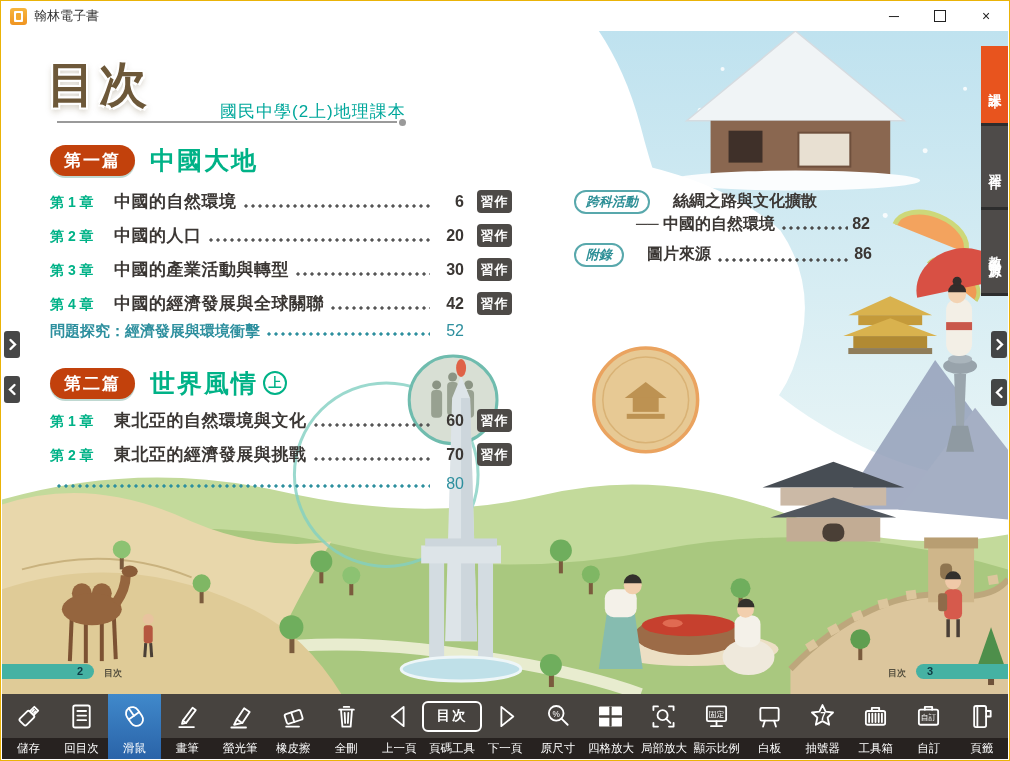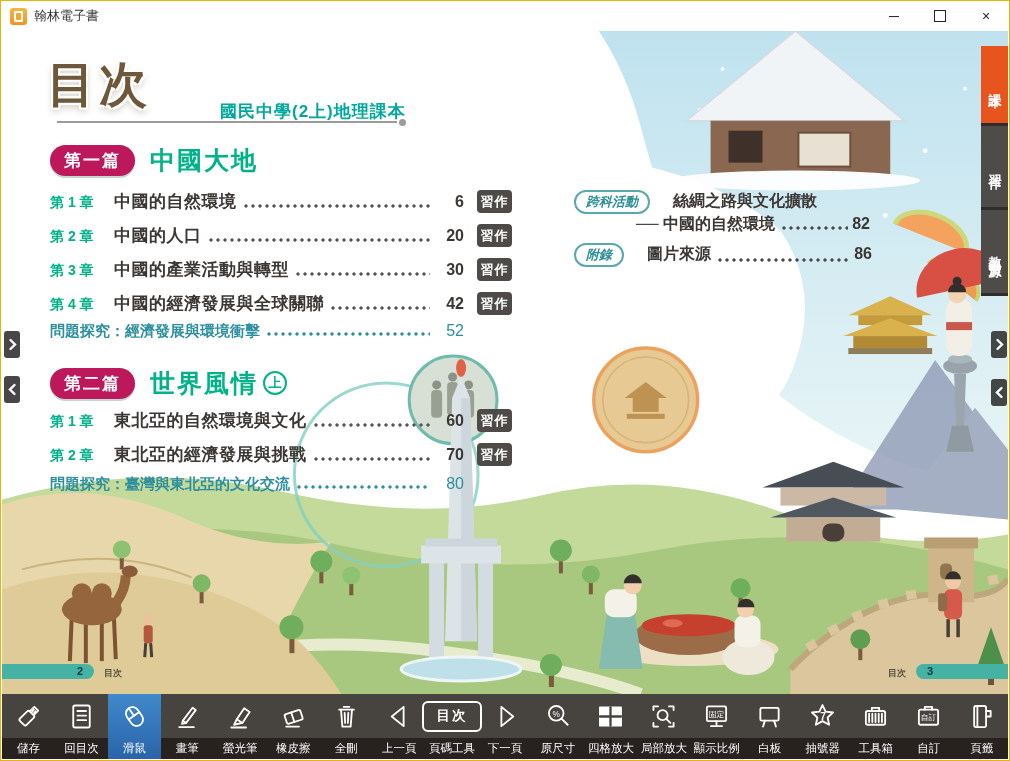--- a/index.html
+++ b/index.html
@@ -19,27 +19,27 @@
   .maxi-box{width:10px;height:10px;border:1.4px solid #222;}
 
   
   .content{position:absolute;top:30px;left:1px;right:1px;bottom:66px;overflow:hidden;background:#fff;}
   .illu{position:absolute;inset:0;width:100%;height:100%;}
 
   
   .toc-layer{position:absolute;inset:0;}
   .page-title{position:absolute;left:45px;top:22px;font-size:48px;font-weight:700;color:#6d5839;letter-spacing:4px;
      text-shadow:-2px -2px 0 #fff,2px -2px 0 #fff,-2px 2px 0 #fff,2px 2px 0 #fff,0 4px 7px rgba(80,60,20,.35);}
-  .page-subtitle{position:absolute;left:218px;top:69px;font-size:17px;font-weight:700;color:#00a79b;letter-spacing:1px;
+  .page-subtitle{position:absolute;left:218px;top:69px;font-size:17px;font-weight:400;color:#00a79b;letter-spacing:1px;
      text-shadow:-1.5px -1.5px 0 #fff,1.5px -1.5px 0 #fff,-1.5px 1.5px 0 #fff,1.5px 1.5px 0 #fff;}
   .title-rule{position:absolute;left:55px;top:90px;width:340px;height:2px;background:#9a9a9a;}
   .title-rule::after{content:"";position:absolute;right:-9px;top:-2.5px;width:7px;height:7px;border-radius:50%;background:#9a9a9a;}
 
   .sec-header{position:absolute;left:48px;display:flex;align-items:center;}
-  .sec-badge{display:inline-block;background:#be185d;color:#fff;font-size:17px;font-weight:700;
+  .sec-badge{display:inline-block;background:#c2410c;color:#fff;font-size:17px;font-weight:700;
              padding:4px 14px;border-radius:17px;letter-spacing:2px;box-shadow:0 2px 0 rgba(0,100,70,.25);}
   .sec-name{margin-left:15px;font-size:25px;font-weight:700;color:#00b287;letter-spacing:2px;}
   .sec-suffix{display:inline-flex;width:20px;height:20px;border:2.5px solid #00b287;border-radius:50%;
               font-size:13px;font-weight:700;color:#00b287;align-items:center;justify-content:center;
               margin-left:5px;position:relative;top:-1px;}
   .sec-suffix:empty{display:none;}
 
   .chap-row{position:absolute;left:48px;width:414px;display:flex;align-items:baseline;color:#555;}
   .cnum{color:#00b287;width:64px;flex:0 0 auto;font-size:14px;font-weight:700;}
   .ctitle{color:#3b3734;font-size:17px;font-weight:700;letter-spacing:.5px;white-space:nowrap;}
@@ -392,21 +392,20 @@
 
       <div class="chap-row" style="top:412px">
         <span class="cnum">第 2 章</span>
         <span class="ctitle">東北亞的經濟發展與挑戰</span>
         <span class="dots"></span>
         <span class="cpage">70</span>
       </div>
       <div class="hw-badge" style="top:412px">習作</div>
 
       <div class="inq-row" style="top:444px">
-        <span class="inq-label">問題探究：臺灣與東北亞的文化交流</span>
         <span class="dots"></span>
         <span class="inq-page">80</span>
       </div>
 
       <div class="extra-line" style="left:536px;top:159px">
         <span class="extra-badge">跨科活動</span>
         <span class="extra-title">絲綢之路與文化擴散</span>
       </div>
       <div class="extra-line" style="left:598px;top:183px;width:234px">
         <span class="extra-title" style="margin-left:0">── 中國的自然環境</span>

